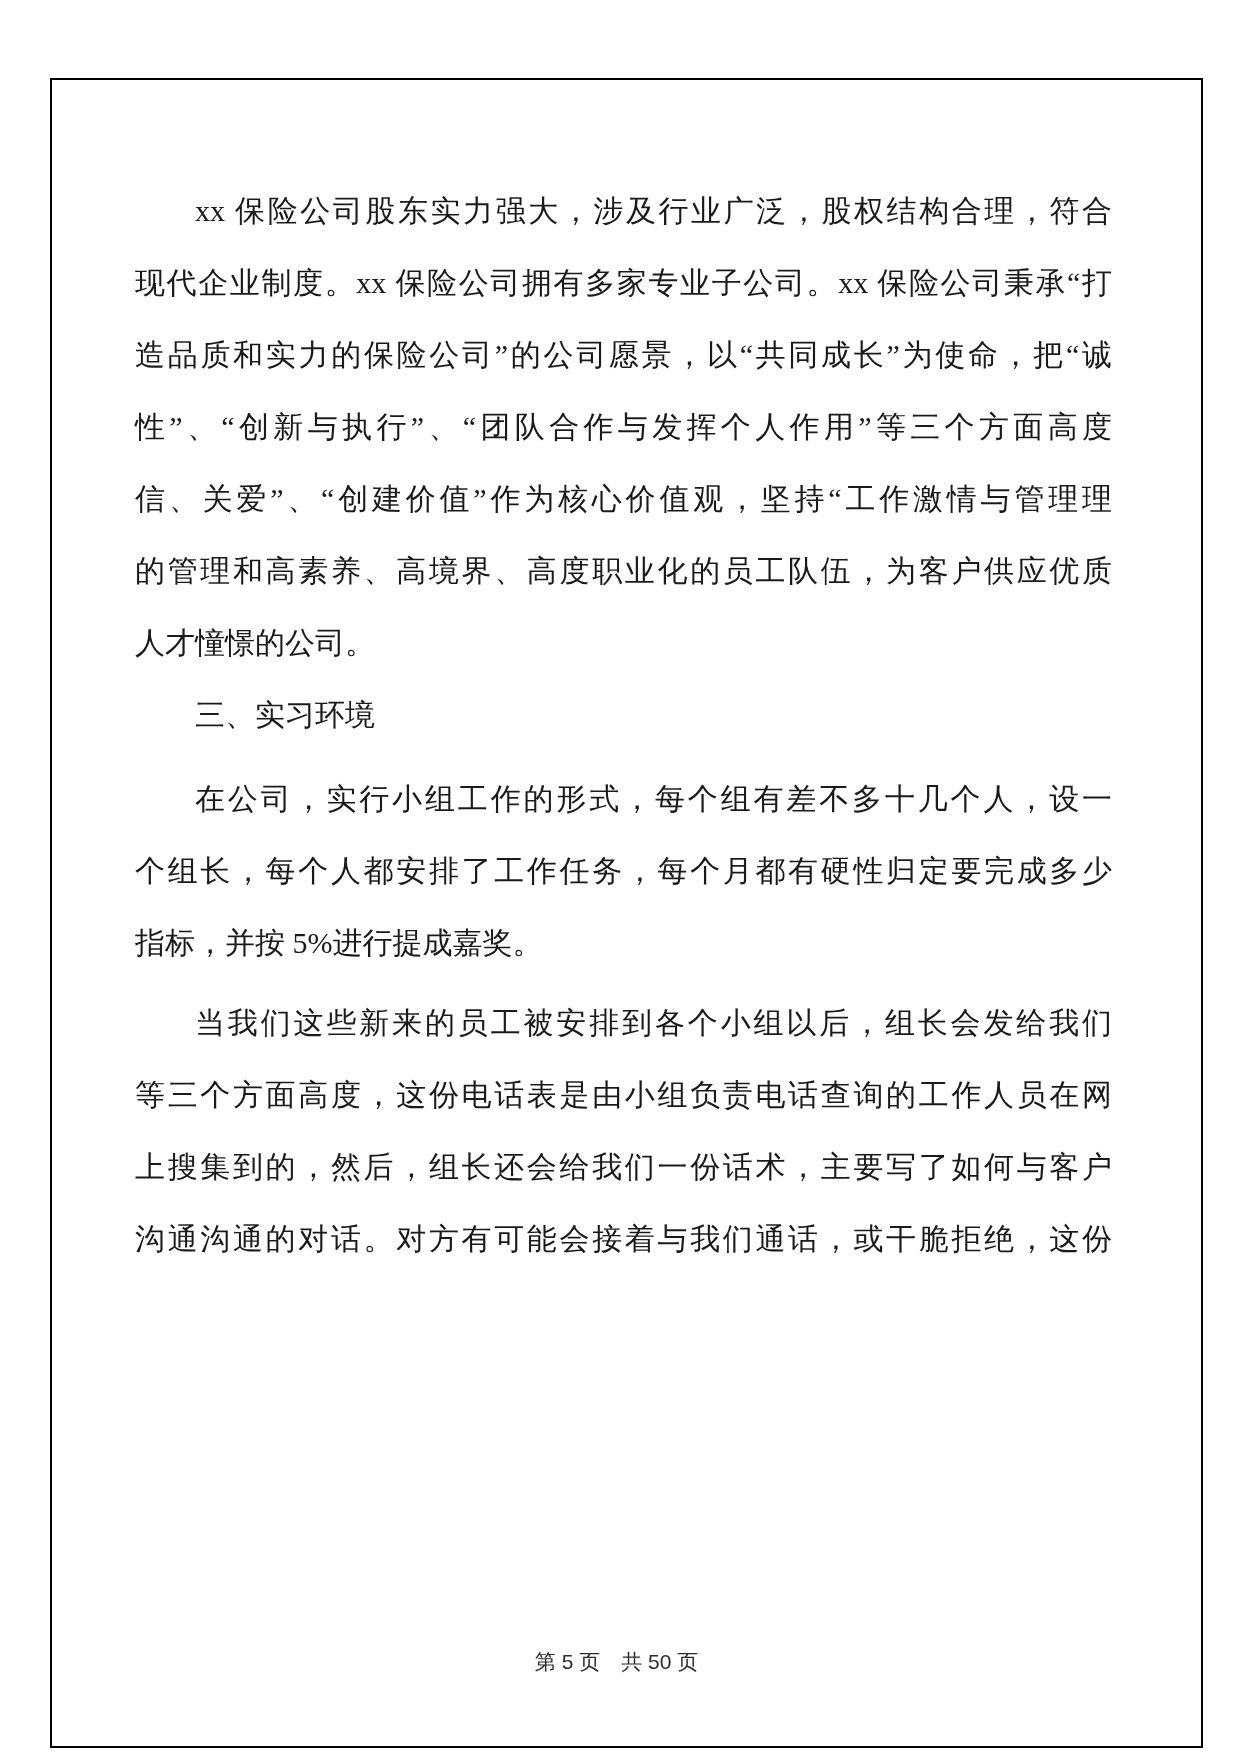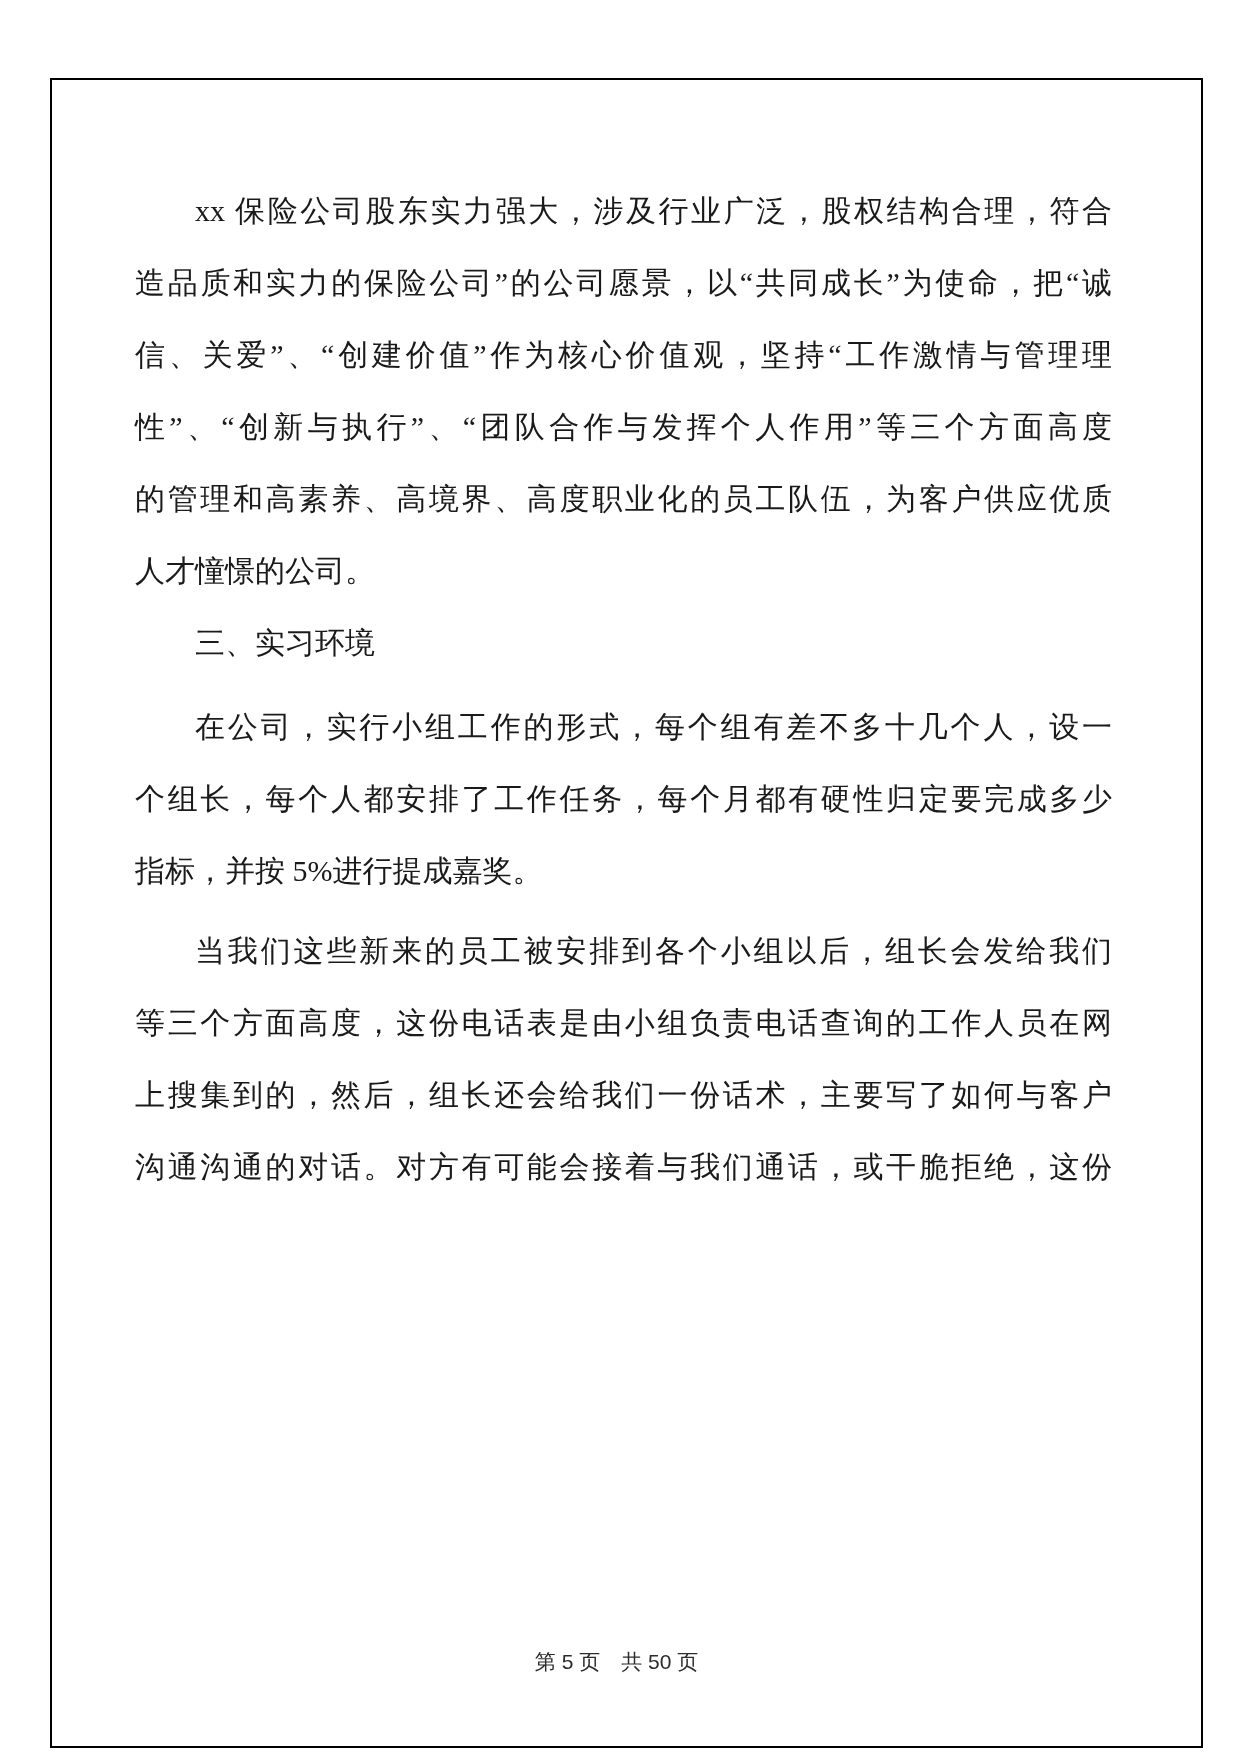--- a/index.html
+++ b/index.html
@@ -62,23 +62,24 @@
   }
 </style>
 </head>
 <body>
 
 <div class="page">
   <div class="frame"></div>
 
   <div class="content">
     <div class="line fill indent">xx 保险公司股东实力强大，涉及行业广泛，股权结构合理，符合</div>
+    <div class="line fill">现代企业制度。xx 保险公司拥有多家专业子公司。xx 保险公司秉承“打</div>
     <div class="line fill">造品质和实力的保险公司”的公司愿景，以“共同成长”为使命，把“诚</div>
+    <div class="line fill">性”、“创新与执行”、“团队合作与发挥个人作用”等三个方面高度</div>
     <div class="line fill">信、关爱”、“创建价值”作为核心价值观，坚持“工作激情与管理理</div>
-    <div class="line fill">性”、“创新与执行”、“团队合作与发挥个人作用”等三个方面高度</div>
     <div class="line fill">的管理和高素养、高境界、高度职业化的员工队伍，为客户供应优质</div>
     <div class="line end">人才憧憬的公司。</div>
     <div class="line end indent">三、实习环境</div>
     <div class="line fill indent gap-lg">在公司，实行小组工作的形式，每个组有差不多十几个人，设一</div>
     <div class="line fill">个组长，每个人都安排了工作任务，每个月都有硬性归定要完成多少</div>
     <div class="line end">指标，并按 5%进行提成嘉奖。</div>
     <div class="line fill indent gap-sm">当我们这些新来的员工被安排到各个小组以后，组长会发给我们</div>
     <div class="line fill">等三个方面高度，这份电话表是由小组负责电话查询的工作人员在网</div>
     <div class="line fill">上搜集到的，然后，组长还会给我们一份话术，主要写了如何与客户</div>
     <div class="line fill">沟通沟通的对话。对方有可能会接着与我们通话，或干脆拒绝，这份</div>

